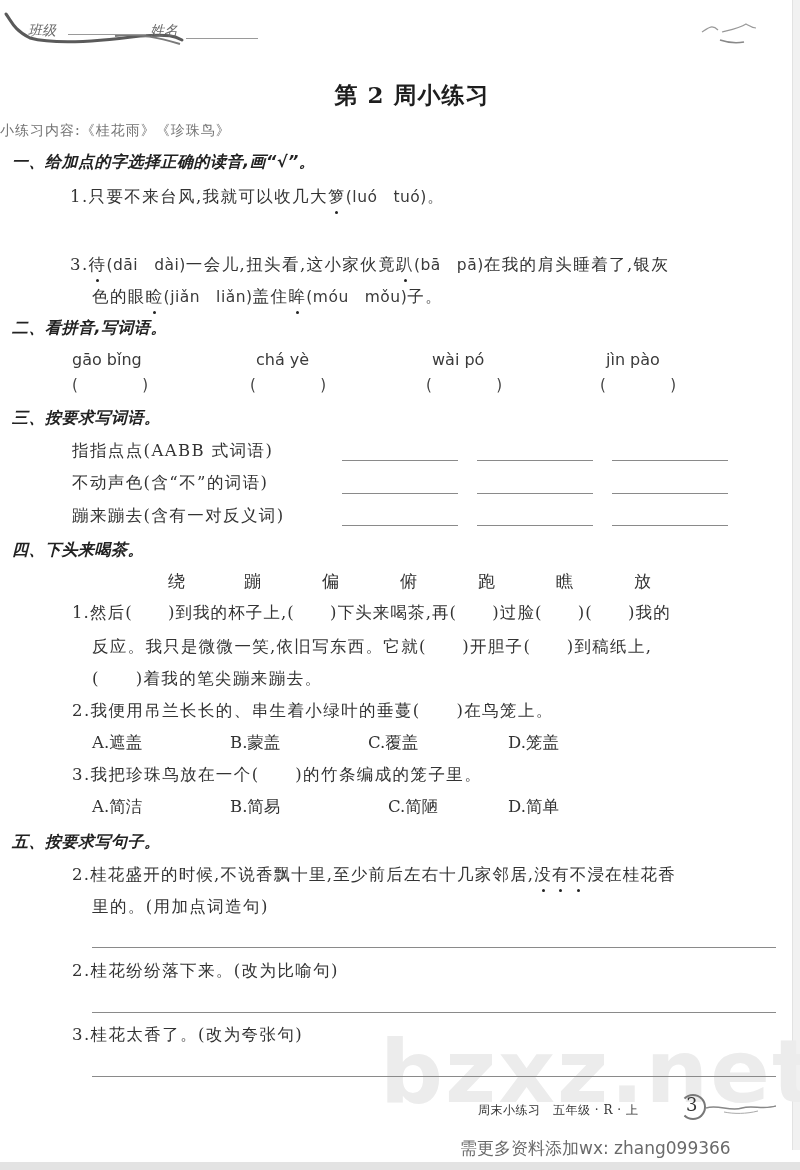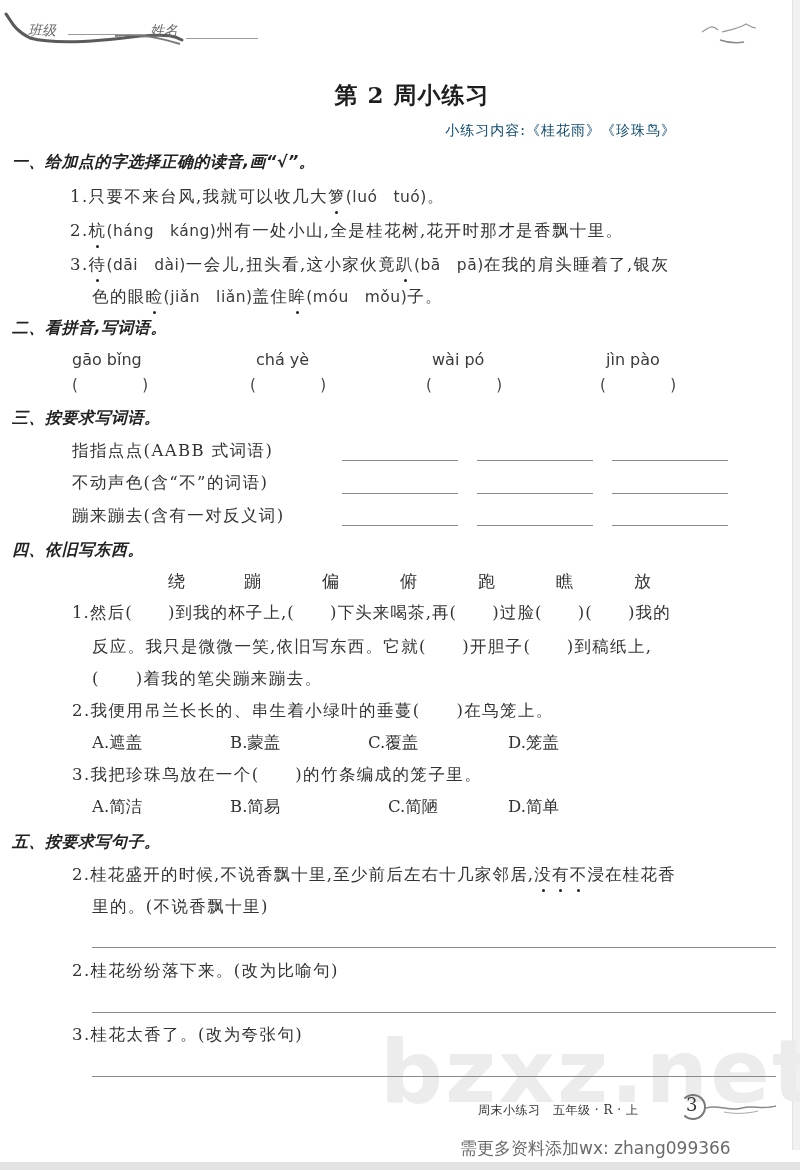--- a/index.html
+++ b/index.html
@@ -9,21 +9,21 @@
     .page { position: absolute; left: 0; top: 0; width: 800px; height: 1170px; background: #fff; }
     .right-edge { position: absolute; right: 0; top: 0; width: 8px; height: 1150px; background: #f1f1f1; border-left: 1px solid #e2e2e2; }
 
     
     .header { position: absolute; left: 0; top: 0; width: 400px; height: 60px; }
     .header-label { position: absolute; font-size: 14px; font-style: italic; color: #6a6a6a; font-family: "DejaVu Serif", serif; }
     .header-line { position: absolute; height: 1px; background: #9a9a9a; }
     .clouds-top { position: absolute; left: 700px; top: 20px; width: 70px; height: 30px; }
 
     .title { position: absolute; left: 0; width: 800px; top: 80px; text-align: center; font-size: 23px; font-weight: bold; letter-spacing: 1px; color: #1e1e1e; padding-left: 24px; }
-    .subtitle { position: absolute; left: 0; width: 676px; top: 122px; text-align: right; font-size: 14px; color: #0c4a6e; letter-spacing: 1px; }
+    .subtitle { position: absolute; left: 0; width: 676px; top: 122px; text-align: left; font-size: 14px; color: #737373; letter-spacing: 1px; }
 
     .sec-head { position: absolute; left: 12px; font-family: "DejaVu Sans", "Liberation Sans", sans-serif; font-weight: bold; font-size: 16px; color: #222; letter-spacing: 0.5px; font-style: italic; }
     .line { position: absolute; font-size: 16.5px; color: #333; white-space: nowrap; letter-spacing: 1.4px; }
     .py { font-family: "DejaVu Sans", "Liberation Sans", sans-serif; font-size: 15.5px; letter-spacing: 0.5px; color: #3a3a3a; }
     .dot { position: relative; display: inline-block; }
     .dot::after { content: ""; position: absolute; left: 50%; bottom: -6px; width: 3px; height: 3px; margin-left: -1.5px; border-radius: 50%; background: #222; }
 
     .pinyin-item { position: absolute; font-family: "DejaVu Sans", "Liberation Sans", sans-serif; font-size: 16px; color: #3a3a3a; }
     .paren-box { position: absolute; font-family: "DejaVu Sans", sans-serif; font-size: 15px; color: #444; width: 76px; display: flex; justify-content: space-between; }
 
@@ -71,23 +71,20 @@
 
   <div class="title">第 2 周小练习</div>
   <div class="subtitle">小练习内容:《桂花雨》《珍珠鸟》</div>
 
   <div class="sec-head" style="top:152px">一、给加点的字选择正确的读音,画“√”。</div>
 
   <div class="line" style="left:70px;top:186px">
     <span>1.</span><span>只要不来台风,我就可以收几大</span><span class="dot">箩</span><span class="py">(luó　tuó)</span><span>。</span>
   </div>
 
-  <div class="line" style="left:70px;top:220px">
-    <span>2.</span><span class="dot">杭</span><span class="py">(háng　káng)</span><span>州有一处小山,全是桂花树,花开时那才是香飘十里。</span>
-  </div>
 
   <div class="line" style="left:70px;top:254px">
     <span>3.</span><span class="dot">待</span><span class="py">(dāi　dài)</span><span>一会儿,扭头看,这小家伙竟</span><span class="dot">趴</span><span class="py">(bā　pā)</span><span>在我的肩头睡着了,银灰</span>
   </div>
   <div class="line" style="left:92px;top:286px">
     <span>色的眼</span><span class="dot">睑</span><span class="py">(jiǎn　liǎn)</span><span>盖住</span><span class="dot">眸</span><span class="py">(móu　mǒu)</span><span>子。</span>
   </div>
 
   <div class="sec-head" style="top:318px">二、看拼音,写词语。</div>
 
@@ -125,21 +122,21 @@
   <div class="line" style="left:72px;top:472px">不动声色(含“不”的词语)</div>
   <div class="blank" style="left:342px;top:493px"></div>
   <div class="blank" style="left:477px;top:493px"></div>
   <div class="blank" style="left:612px;top:493px"></div>
 
   <div class="line" style="left:72px;top:505px">蹦来蹦去(含有一对反义词)</div>
   <div class="blank" style="left:342px;top:525px"></div>
   <div class="blank" style="left:477px;top:525px"></div>
   <div class="blank" style="left:612px;top:525px"></div>
 
-  <div class="sec-head" style="top:540px">四、依旧写东西。</div>
+  <div class="sec-head" style="top:540px">四、下头来喝茶。</div>
 
   <div class="choices">
     <span style="left:168px">绕</span>
     <span style="left:244px">蹦</span>
     <span style="left:322px">偏</span>
     <span style="left:400px">俯</span>
     <span style="left:478px">跑</span>
     <span style="left:556px">瞧</span>
     <span style="left:634px">放</span>
   </div>
@@ -158,21 +155,21 @@
   <div class="opt" style="left:92px;top:796px">A.简洁</div>
   <div class="opt" style="left:230px;top:796px">B.简易</div>
   <div class="opt" style="left:388px;top:796px">C.简陋</div>
   <div class="opt" style="left:508px;top:796px">D.简单</div>
 
   <div class="sec-head" style="top:832px">五、按要求写句子。</div>
 
   <div class="line" style="left:72px;top:864px;letter-spacing:1.2px">
     <span>2.桂花盛开的时候,不说香飘十里,至少前后左右十几家邻居,</span><span class="dot">没</span><span class="dot">有</span><span class="dot">不</span><span>浸在桂花香</span>
   </div>
-  <div class="line" style="left:92px;top:896px">里的。(不说香飘十里)</div>
+  <div class="line" style="left:92px;top:896px">里的。(用加点词造句)</div>
   <div class="answer-line" style="top:947px"></div>
 
   <div class="line" style="left:72px;top:960px">2.桂花纷纷落下来。(改为比喻句)</div>
   <div class="answer-line" style="top:1012px"></div>
 
   <div class="line" style="left:72px;top:1024px">3.桂花太香了。(改为夸张句)</div>
 
   <div class="watermark">bzxz.net</div>
   <div class="answer-line" style="top:1076px"></div>
 

